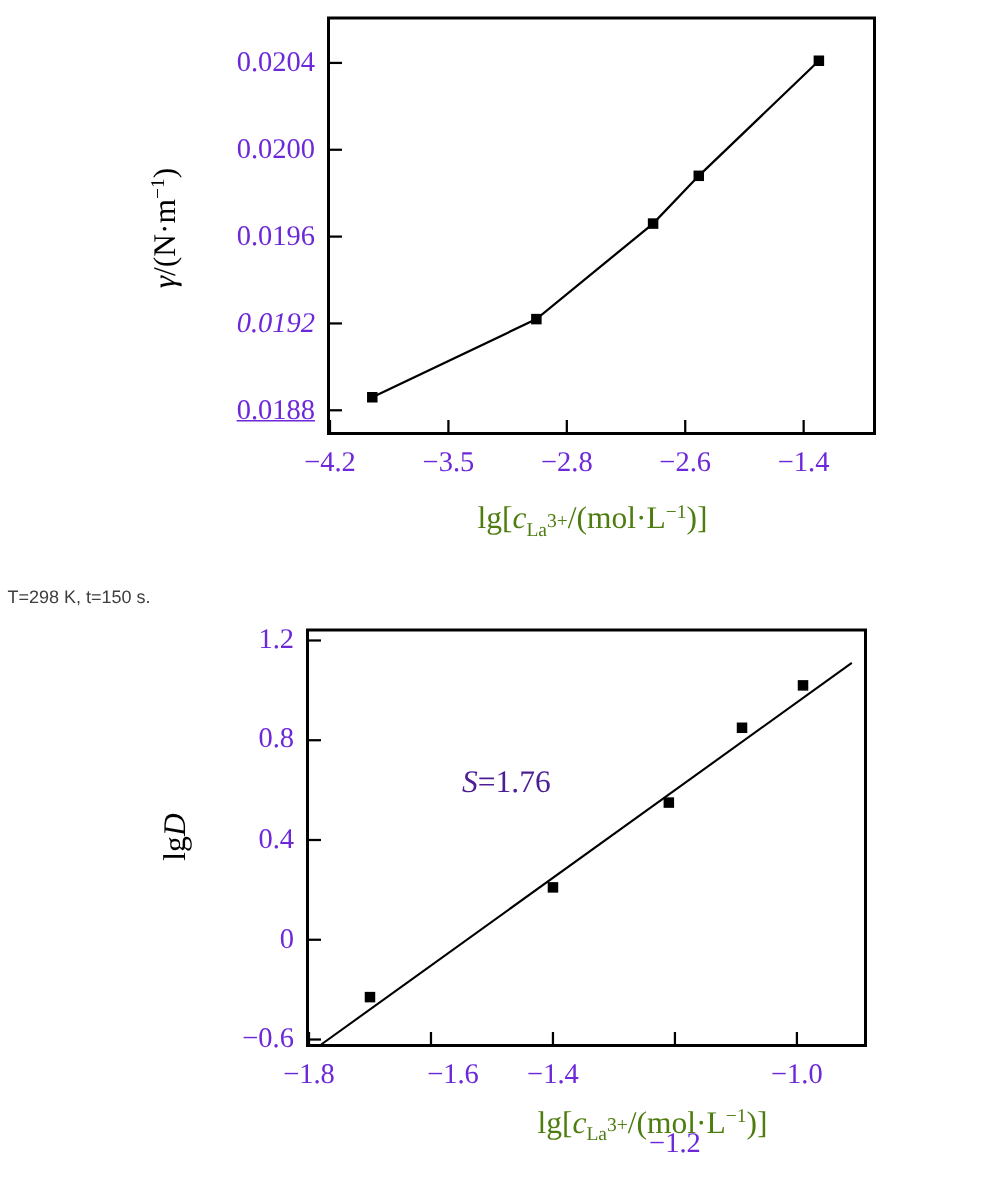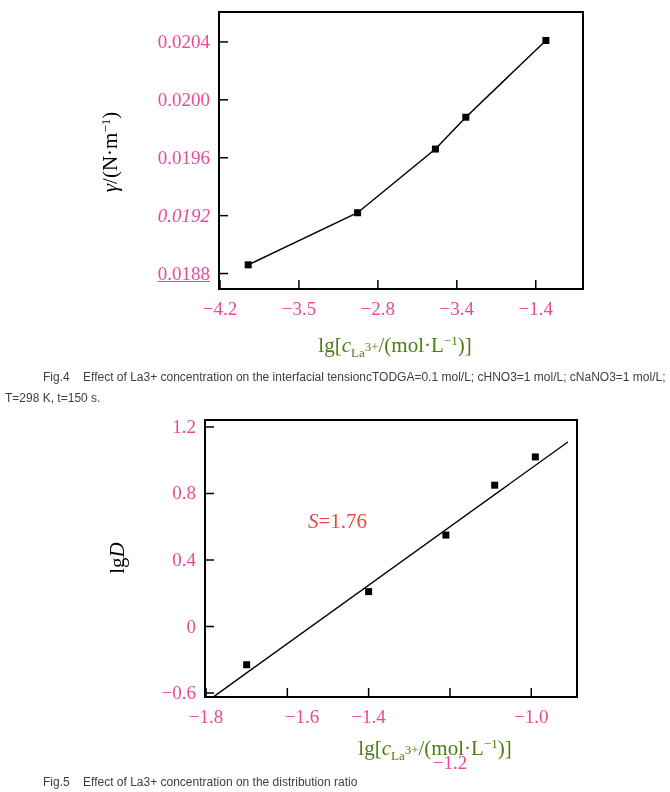--- a/index.html
+++ b/index.html
@@ -17,21 +17,21 @@
     background: #ffffff;
   }
   .plot-area svg { display: block; overflow: visible; }
   .tick { stroke: #000000; stroke-width: 1.5; }
   .series-line { stroke: #000000; stroke-width: 1.5; fill: none; }
   .fit-line { stroke: #000000; stroke-width: 1.4; fill: none; }
   .marker { fill: #000000; }
   .tick-label {
     position: absolute;
     font: 19px "Liberation Serif", "DejaVu Serif", serif;
-    color: #ec4899;
+    color: #6d28d9;
     white-space: nowrap;
   }
   .tick-label.x { width: 80px; text-align: center; }
   .tick-label.y { width: 82px; text-align: right; height: 22px; line-height: 22px; }
   .axis-ylabel {
     position: absolute;
     transform: translate(-50%, -50%) rotate(-90deg);
     font: 21px "Liberation Serif", "DejaVu Serif", serif;
     color: #000000;
     white-space: nowrap;
@@ -39,21 +39,21 @@
   .axis-xlabel {
     position: absolute;
     transform: translateX(-50%);
     font: 21px "Liberation Serif", "DejaVu Serif", serif;
     color: #4d7c0f;
     white-space: nowrap;
   }
   .annotation {
     position: absolute;
     font: 21px "Liberation Serif", "DejaVu Serif", serif;
-    color: #ef4444;
+    color: #4c1d95;
     white-space: nowrap;
   }
   .it { font-style: italic; }
   .sub   { font-size: 13px; vertical-align: -5px; }
   .subsup{ font-size: 13px; vertical-align: 1px; }
   .sup   { font-size: 13px; vertical-align: 7px; }
   .caption {
     position: absolute;
     font: 12px "Liberation Sans", "DejaVu Sans", sans-serif;
     color: #3e3e3e;
@@ -83,21 +83,20 @@
         <rect x="211.89563862928352" y="132.55263157894743" width="7" height="7" class="marker"></rect>
         <rect x="242.34423676012463" y="100.7105263157898" width="7" height="7" class="marker"></rect>
         <rect x="322.4127725856698" y="23.999999999999897" width="7" height="7" class="marker"></rect>
       </svg>
   </div>
 
   <div class="axis-ylabel" style="left:110px; top:152px;"><span class="it">γ</span><span>/(N·m</span><span class="sup">−1</span><span>)</span></div>
 
   <div class="axis-xlabel" style="left:395px; top:333px;"><span>lg[</span><span class="it">c</span><span class="sub">La</span><span class="subsup">3+</span><span>/(mol·L</span><span class="sup">−1</span><span>)]</span></div>
 
-  <div class="caption" style="left:43px; top:370px;">Fig.4    Effect of La3+ concentration on the interfacial tensioncTODGA=0.1 mol/L; cHNO3=1 mol/L; cNaNO3=1 mol/L;</div>
   <div class="caption" style="left:5px; top:391px;">T=298 K, t=150 s.</div>
 
   <div class="plot-area" style="left:204px; top:419px; width:370px; height:275px;">
     <svg id="svg-fig5" width="370" height="275" viewBox="0 0 370 275">
         <line x1="0" x2="0" y1="275" y2="267" class="tick"></line>
         <line x1="81.3186813186813" x2="81.3186813186813" y1="275" y2="267" class="tick"></line>
         <line x1="162.63736263736268" x2="162.63736263736268" y1="275" y2="267" class="tick"></line>
         <line x1="243.956043956044" x2="243.956043956044" y1="275" y2="267" class="tick"></line>
         <line x1="325.27472527472526" x2="325.27472527472526" y1="275" y2="267" class="tick"></line>
         <line x1="0" x2="8" y1="272.0072551390569" y2="272.0072551390569" class="tick"></line>
@@ -113,26 +112,25 @@
         <rect x="325.8406593406594" y="32.41293833131801" width="7" height="7" class="marker"></rect>
       </svg>
   </div>
 
   <div class="axis-ylabel" style="left:117px; top:558px;"><span>lg</span><span class="it">D</span></div>
 
   <div class="annotation" style="left:308px; top:509px;"><span class="it">S</span><span>=1.76</span></div>
 
   <div class="axis-xlabel" style="left:435px; top:736px;"><span>lg[</span><span class="it">c</span><span class="sub">La</span><span class="subsup">3+</span><span>/(mol·L</span><span class="sup">−1</span><span>)]</span></div>
 
-  <div class="caption" style="left:43px; top:775px;">Fig.5    Effect of La3+ concentration on the distribution ratio</div>
 
 <div class="tick-label x" style="left: 180px; top: 298px;">−4.2</div>
     <div class="tick-label x" style="left: 258.941px; top: 298px;">−3.5</div>
     <div class="tick-label x" style="left: 337.882px; top: 298px;">−2.8</div>
-    <div class="tick-label x" style="left: 416.822px; top: 298px;">−3.4</div>
+    <div class="tick-label x" style="left: 416.822px; top: 298px;">−2.6</div>
     <div class="tick-label x" style="left: 495.763px; top: 298px;">−1.4</div>
     <div class="tick-label y" style="left: 128px; top: 262.526px; text-decoration: underline;">0.0188</div>
     <div class="tick-label y" style="left: 128px; top: 204.632px; font-style: italic;">0.0192</div>
     <div class="tick-label y" style="left: 128px; top: 146.737px;">0.0196</div>
     <div class="tick-label y" style="left: 128px; top: 88.8421px;">0.0200</div>
     <div class="tick-label y" style="left: 128px; top: 30.9474px;">0.0204</div>
     <div class="tick-label x" style="left: 166px; top: 706px;">−1.8</div>
     <div class="tick-label x" style="left: 262px; top: 706px;">−1.6</div>
     <div class="tick-label x" style="left: 328.637px; top: 706px;">−1.4</div>
     <div class="tick-label x" style="left: 409.956px; top: 706px; margin-top: 46px;">−1.2</div>

